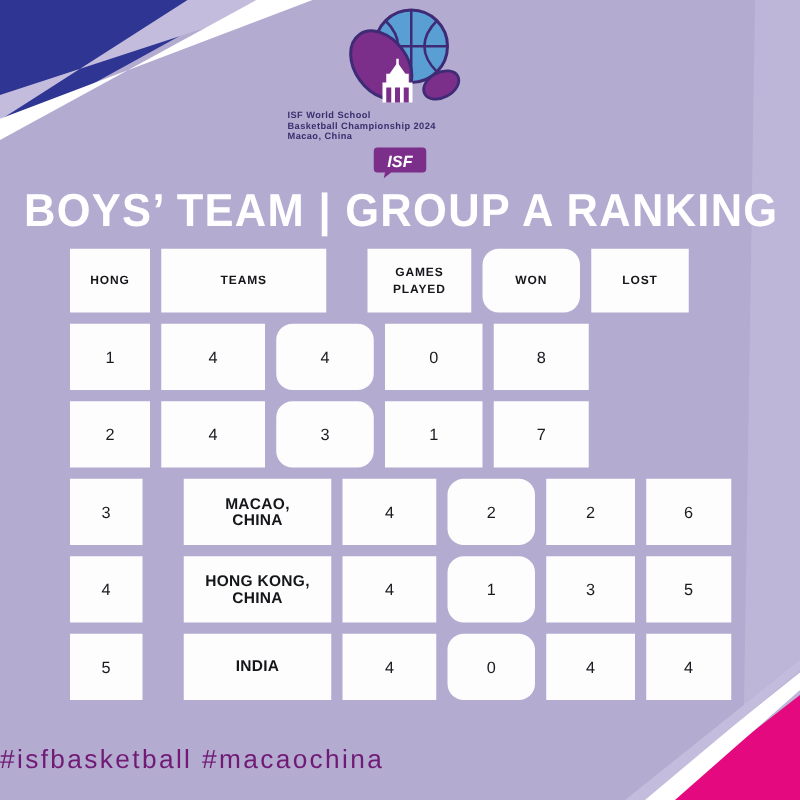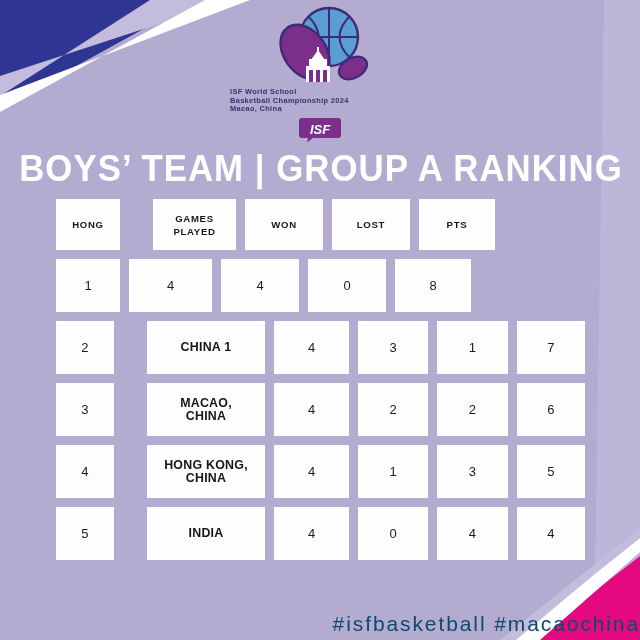--- a/index.html
+++ b/index.html
@@ -89,21 +89,21 @@
     text-align: center;
     color: #15161a;
     font-size: 11.5px;
     line-height: 13px;
     box-sizing: border-box;
     padding: 2px 3px;
   }
   .c-rank  { width: 64px; }
   .c-team  { width: 132px; }
   .c-gp    { width: 83px; }
-  .c-won   { width: 78px; }
+  .c-won   { width: 78px; border-radius: 13px; }
   .c-lost  { width: 78px; }
   .c-pts   { width: 76px; }
 
   .header-row .cell {
     height: 51px;
     font-weight: bold;
     font-size: 9.6px;
     letter-spacing: 0.7px;
   }
   .body-row .cell { height: 53px; }
@@ -120,24 +120,24 @@
     font-size: 13px;
     font-weight: 400;
     color: #1a1b20;
   }
   .cell-multiline { white-space: pre-line; margin-left: 24px; }
 
   
   #hashtags {
     position: absolute;
     left: 0;
-    bottom: 4px;
-    width: 640px;
-    text-align: right;
-    color: #0c4a6e;
+    bottom: 20px;
+    width: 640px;
+    text-align: left;
+    color: #701a75;
     font-size: 21px;
     font-weight: 300;
     letter-spacing: 1.9px;
     z-index: 4;
     white-space: nowrap;
   }
 </style>
 </head>
 <body>
 
@@ -182,38 +182,37 @@
       </svg>
     </div>
   </div>
 
   <div id="page-title">BOYS’ TEAM | GROUP A RANKING</div>
 
   <div id="ranking-table">
 
     <div class="trow header-row">
       <div class="cell c-rank">HONG</div>
+      <div class="cell c-team">TEAMS</div>
       <div class="cell c-gp cell-multiline">GAMES
 PLAYED</div>
       <div class="cell c-won">WON</div>
       <div class="cell c-lost">LOST</div>
-      <div class="cell c-pts">PTS</div>
     </div>
 
     <div class="trow body-row">
       <div class="cell c-rank">1</div>
       <div class="cell c-gp">4</div>
       <div class="cell c-won">4</div>
       <div class="cell c-lost">0</div>
       <div class="cell c-pts">8</div>
     </div>
 
     <div class="trow body-row">
       <div class="cell c-rank">2</div>
-      <div class="cell c-team cell-multiline">CHINA 1</div>
       <div class="cell c-gp">4</div>
       <div class="cell c-won">3</div>
       <div class="cell c-lost">1</div>
       <div class="cell c-pts">7</div>
     </div>
 
     <div class="trow body-row">
       <div class="cell c-rank">3</div>
       <div class="cell c-team cell-multiline">MACAO,
 CHINA</div>

